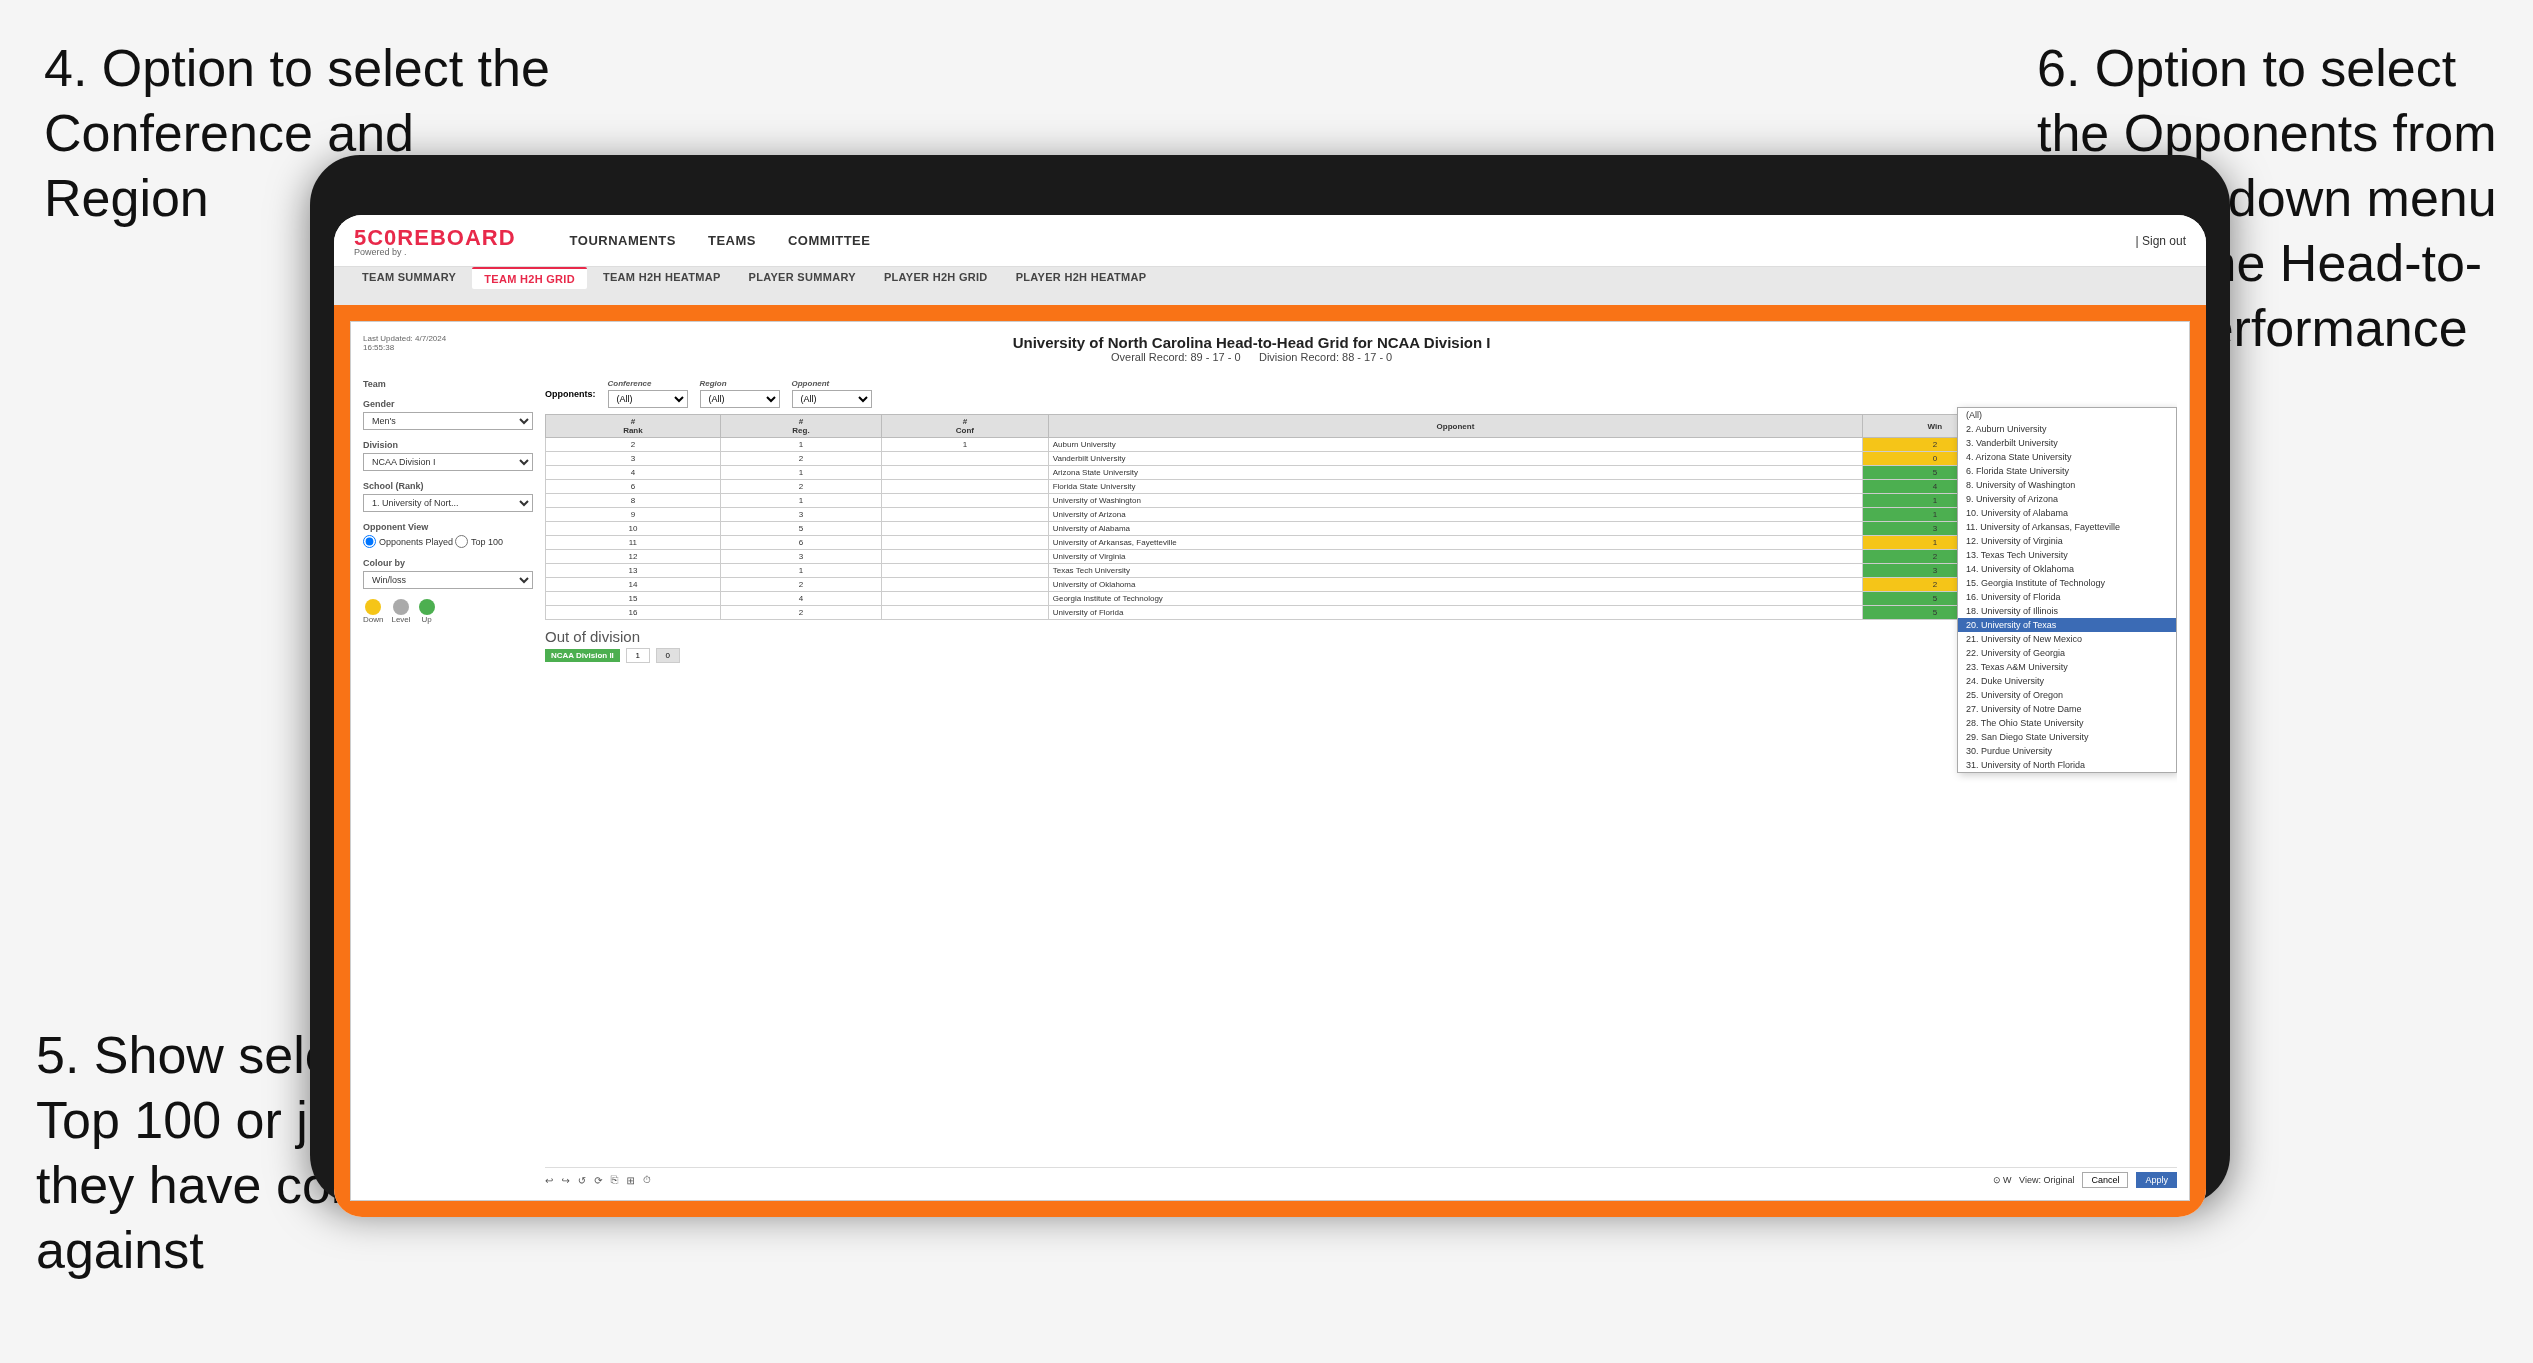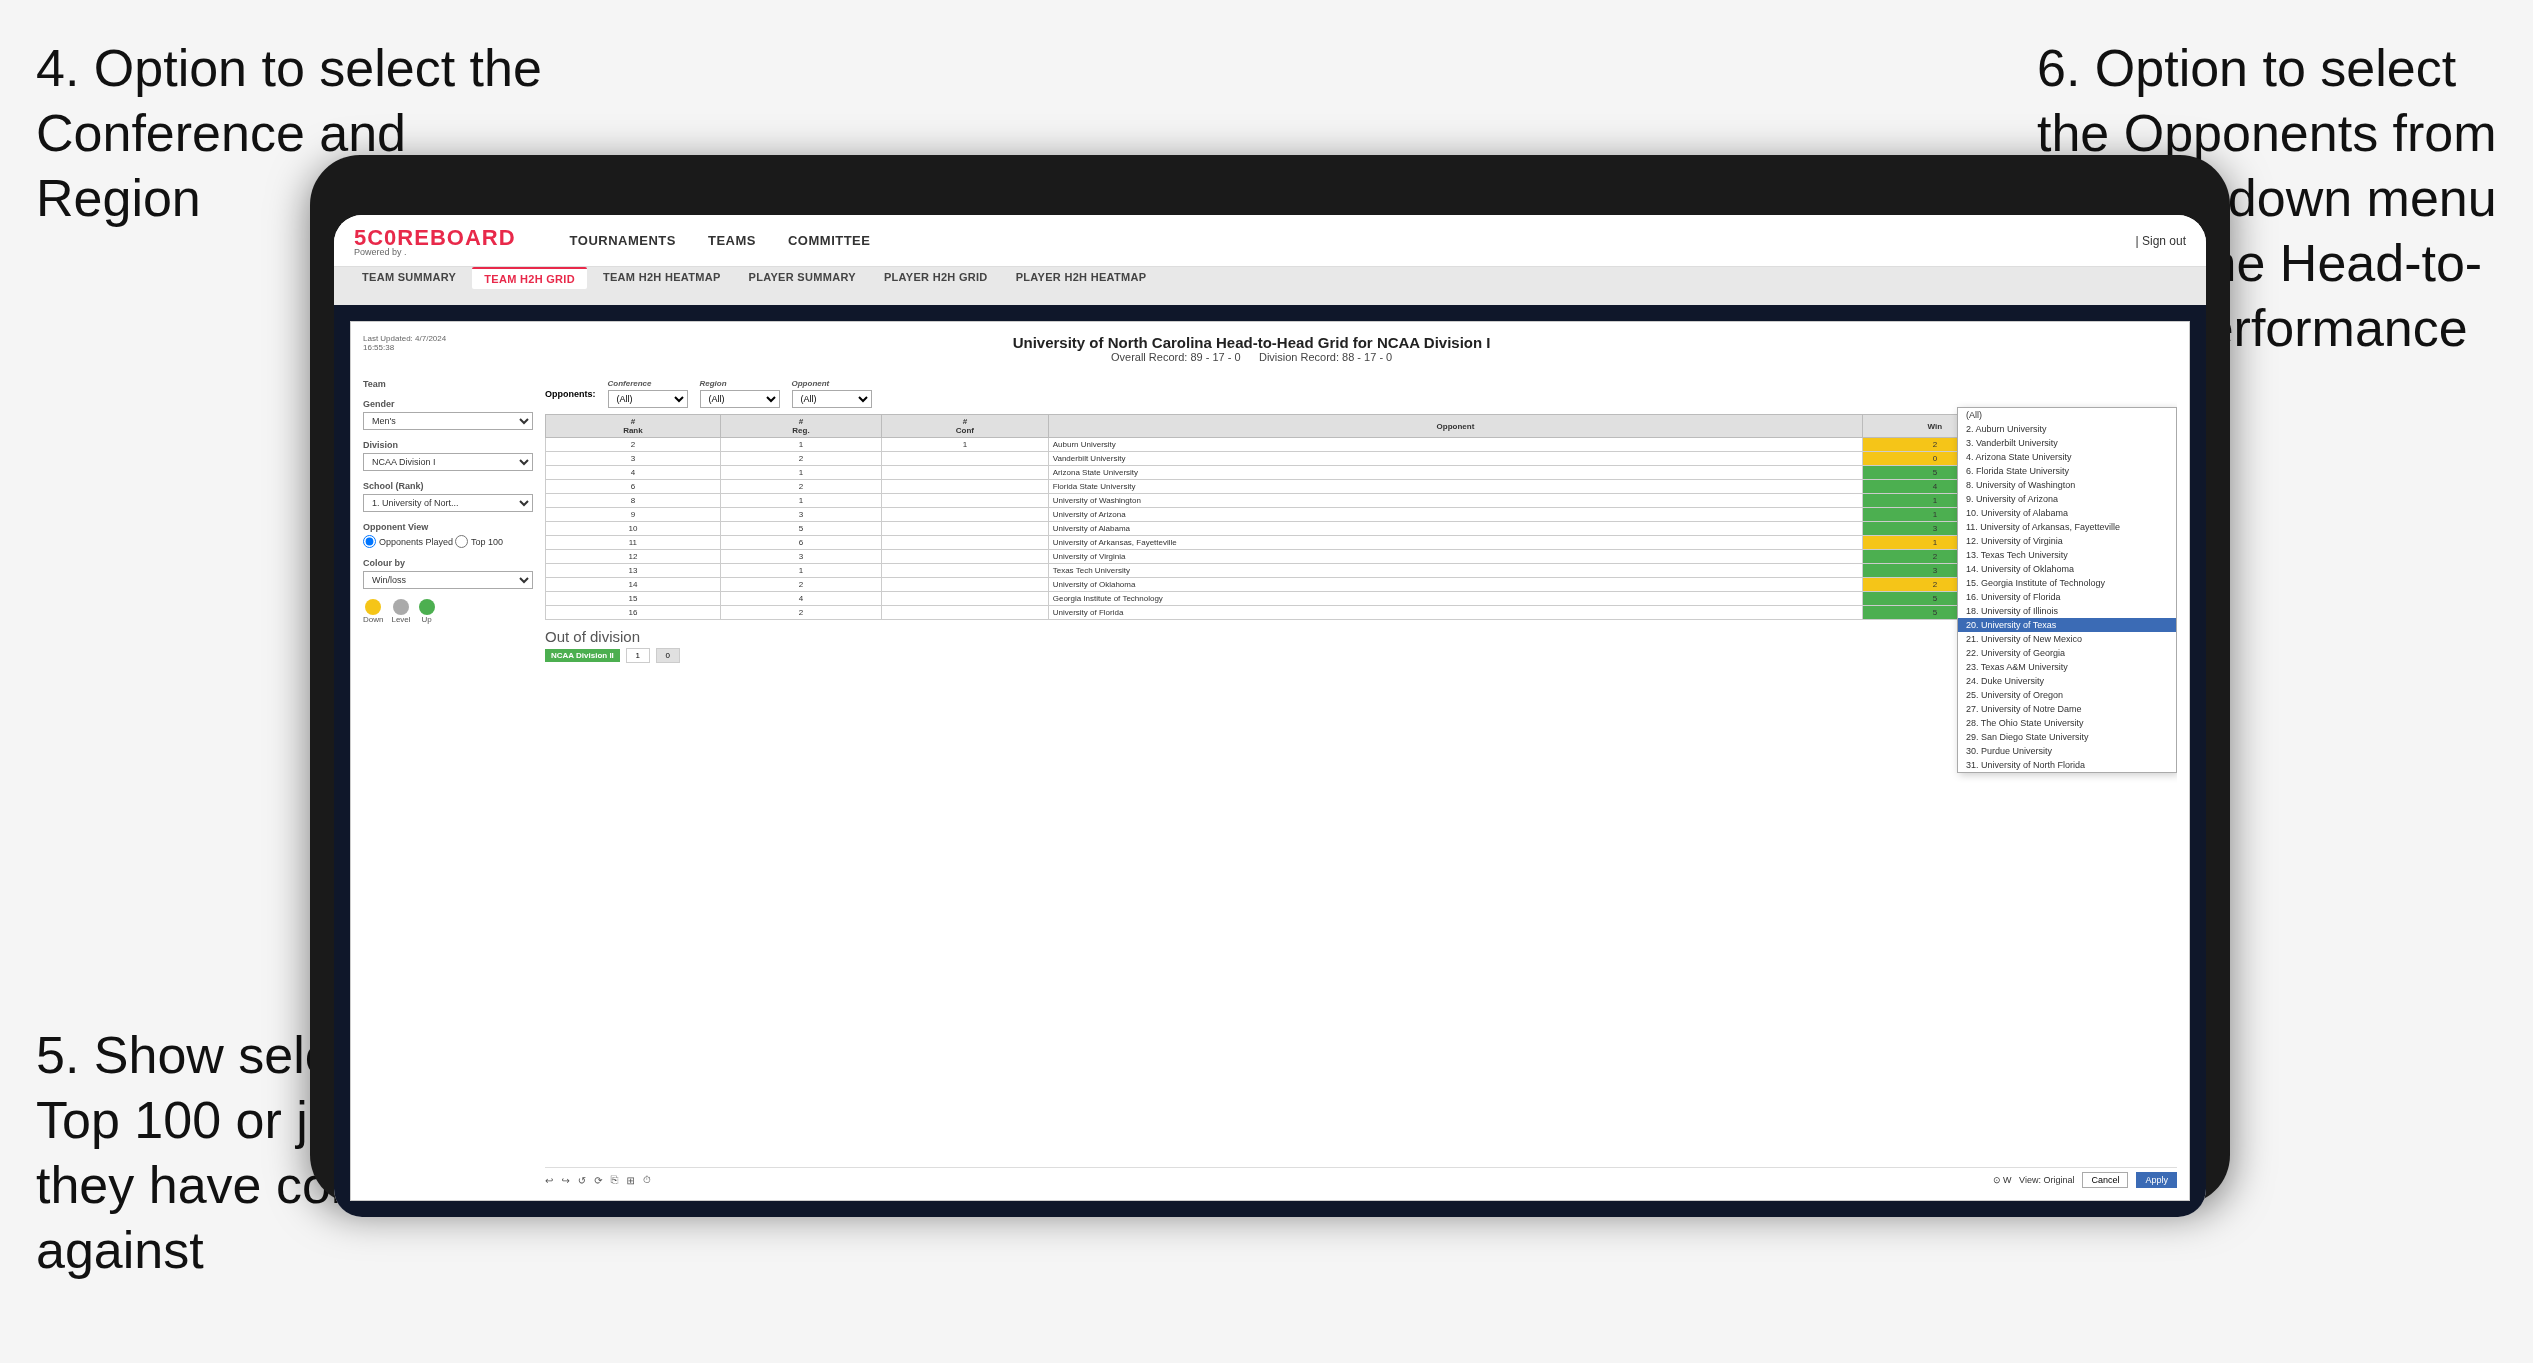--- a/index.html
+++ b/index.html
@@ -16,21 +16,21 @@
     .annotation {
       position: absolute;
       font-size: 52px;
       font-weight: 400;
       color: #111;
       line-height: 1.25;
     }
 
     .annotation-topleft {
       top: 36px;
-      left: 36px;
+      left: 44px;
       width: 520px;
     }
 
     .annotation-topright {
       top: 36px;
       right: 36px;
       width: 460px;
     }
 
     .annotation-bottomleft {
@@ -137,21 +137,21 @@
       background: #fff;
       color: #e8294a;
       border-top: 2px solid #e8294a;
     }
 
     
     .main-content {
       flex: 1;
       overflow: hidden;
       padding: 16px;
-      background: #0f172a;
+      background: #f97316;
       display: flex;
       flex-direction: column;
     }
 
     
     .dashboard-card {
       background: #fff;
       border: 1px solid #ccc;
       flex: 1;
       display: flex;

